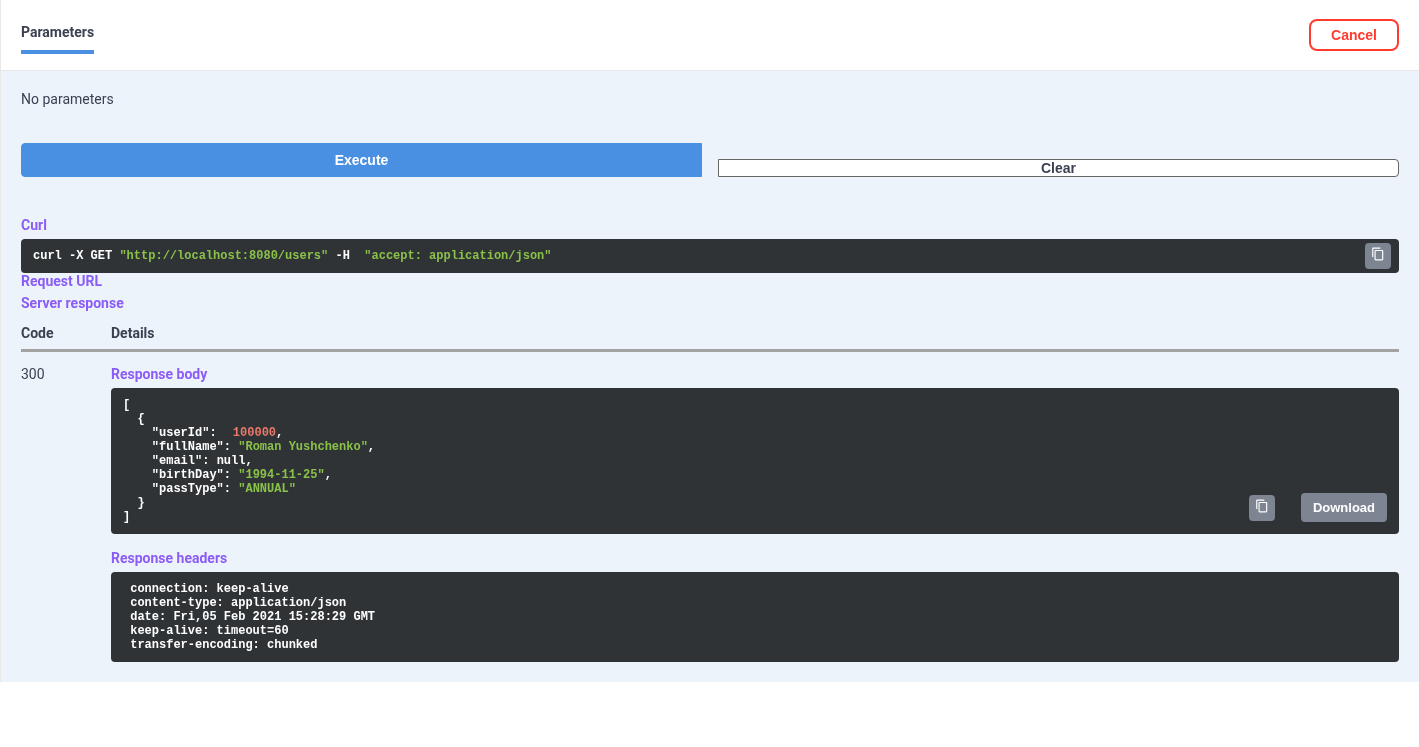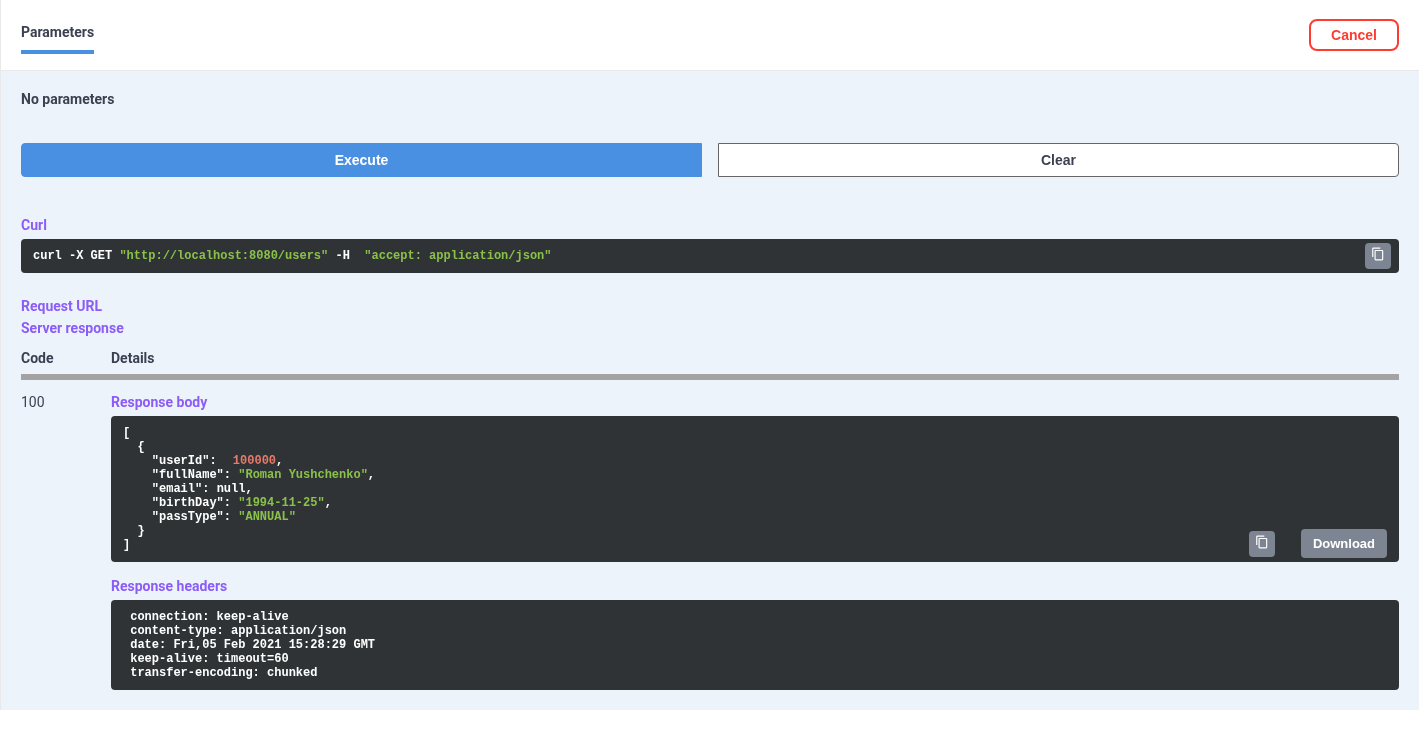--- a/index.html
+++ b/index.html
@@ -33,41 +33,41 @@
     font-weight: 700;
     padding: 6px 20px;
     border-radius: 8px;
     cursor: pointer;
     font-size: 14px;
   }
   .params-body {
     background: #ecf3fb;
     padding: 20px;
   }
-  .no-params { color: #3b4151; padding: 0 0 36px 0; font-weight: bold; }
+  .no-params { color: #3b4151; padding: 0 0 36px 0; }
   .btn-row { display: flex; gap: 16px; align-items: flex-end; }
   .execute-btn {
     flex: 1;
     background: #4a90e2;
     color: #fff;
     border: 1px solid #4a90e2;
     font-weight: 700;
     font-size: 14px;
     padding: 8px 0;
     border-radius: 4px 0 0 4px;
     cursor: pointer;
   }
   .clear-btn {
     flex: 1;
     background: #fff;
     color: #3b4151;
     border: 1px solid #666;
     font-weight: 700;
     font-size: 14px;
-    padding: 8px 0;
+    padding: 0 0;
     border-radius: 0 4px 4px 0;
     cursor: pointer;
   }
   .responses-header {
     background: #fff;
     padding: 14px 20px;
     font-weight: 700;
     border-bottom: 1px solid #e8e8e8;
     border-top: 1px solid #e8e8e8;
   }
@@ -85,54 +85,54 @@
     background: #2f3336;
     color: #fff;
     border-radius: 4px;
     padding: 10px 12px;
     font-family: "Courier New", monospace;
     font-size: 12px;
     font-weight: 600;
     white-space: pre;
     overflow-x: auto;
     position: relative;
-    margin-bottom: 25px;
+    margin-bottom: 0;
   }
   .copy-icon {
     position: absolute;
     right: 8px;
     top: 50%;
     transform: translateY(-50%);
     background: #7d8492;
     border-radius: 4px;
     width: 26px;
     height: 26px;
     display: flex;
     align-items: center;
     justify-content: center;
     cursor: pointer;
   }
   .copy-icon svg { fill: #fff; }
   .col-header {
     display: flex;
-    border-bottom: 6px solid #a3a3a3;
+    border-bottom: 3px solid #a3a3a3;
     padding: 8px 0;
     margin-bottom: 14px;
   }
   .col-code { width: 90px; font-weight: 700; font-size: 14px; color: #3b4151; }
   .col-details { flex: 1; font-weight: 700; font-size: 14px; color: #3b4151; }
   .row { display: flex; align-items: flex-start; }
   .row .col-code { font-weight: 400; }
   .row .col-details { font-weight: 400; }
   .resp-body-block { position: relative; margin-bottom: 16px; }
   .resp-body-block .code-block { margin-bottom: 0; }
   .body-actions {
     position: absolute;
     right: 12px;
-    bottom: 4px;
+    bottom: 12px;
     display: flex;
     gap: 26px;
     align-items: center;
   }
   .dl-btn {
     background: #7d8492;
     border: none;
     color: #fff;
     font-weight: 700;
     padding: 7px 12px;
@@ -175,21 +175,21 @@
     <div class="section-label">Request URL</div>
 
     <div class="section-label">Server response</div>
 
     <div class="col-header">
       <div class="col-code">Code</div>
       <div class="col-details">Details</div>
     </div>
 
     <div class="row">
-      <div class="col-code">100</div>
+      <div class="col-code">300</div>
       <div class="col-details">
 
         <div class="section-label">Response body</div>
         <div class="resp-body-block">
           <div class="code-block"><span class="tok-w">[</span>
 <span class="tok-w">  {</span>
 <span class="tok-w">    "userId"</span><span class="tok-w">: </span><span class="tok-num">100000</span><span class="tok-w">,</span>
 <span class="tok-w">    "fullName"</span><span class="tok-w">: </span><span class="tok-str">"Roman Yushchenko"</span><span class="tok-w">,</span>
 <span class="tok-w">    "email"</span><span class="tok-w">: </span><span class="tok-null">null</span><span class="tok-w">,</span>
 <span class="tok-w">    "birthDay"</span><span class="tok-w">: </span><span class="tok-str">"1994-11-25"</span><span class="tok-w">,</span>

